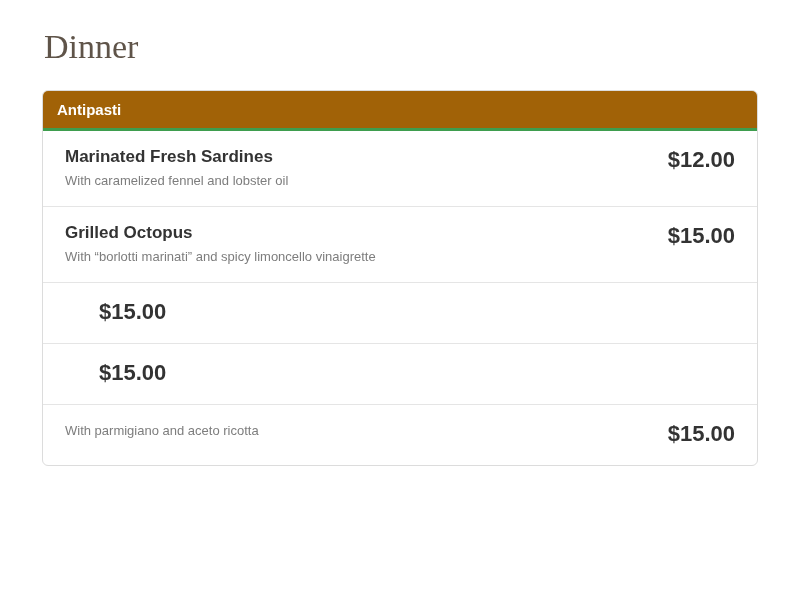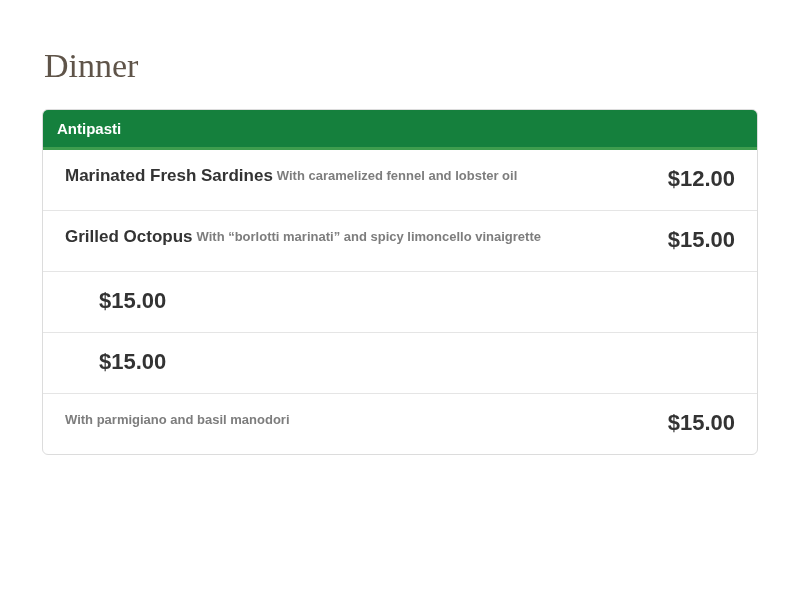--- a/index.html
+++ b/index.html
@@ -14,66 +14,65 @@
       height: 600px;
       padding: 28px 42px;
     }
     .page-title {
       font-family: Georgia, "Times New Roman", serif;
       font-size: 34px;
       font-weight: 400;
       color: #5f5449;
       margin-bottom: 24px;
       margin-left: 2px;
-      margin-top: 19px;
     }
     .menu-panel {
       border: 1px solid #dcdcdc;
       border-radius: 6px;
       overflow: hidden;
       background: #ffffff;
     }
     .section-header {
-      background: #15803d;
+      background: #a16207;
       border-bottom: 3px solid #3e9d4e;
       color: #ffffff;
       font-weight: 700;
       font-size: 15px;
       padding: 10px 14px;
     }
     .menu-item {
       display: flex;
       justify-content: space-between;
       align-items: flex-start;
       padding: 16px 22px 18px 22px;
       border-top: 1px solid #e5e5e5;
     }
     .menu-item:first-of-type {
       border-top: none;
     }
     .item-left {
       display: flex;
-      flex-direction: row;
+      flex-direction: column;
       gap: 4px;
       flex: 1;
     }
     .item-title-row {
       display: flex;
       align-items: center;
       gap: 8px;
     }
     .item-name {
       font-size: 17px;
       font-weight: 700;
       color: #333333;
     }
     .item-desc {
       font-size: 13px;
       color: #7d7d7d;
-      font-weight: 700;
+      font-weight: 400;
       margin-top: 2px;
     }
     .item-price {
       font-size: 22px;
       font-weight: 700;
       color: #333333;
       white-space: nowrap;
       margin-left: 34px;
     }
     .photo-icon {
@@ -120,18 +119,18 @@
         <div class="item-price">$15.00</div>
       </div>
       <div class="menu-item">
         <div class="item-price">$15.00</div>
       </div>
       <div class="menu-item">
         <div class="item-price">$15.00</div>
       </div>
       <div class="menu-item">
         <div class="item-left">
-          <div class="item-desc">With parmigiano and basil manodori</div>
+          <div class="item-desc">With parmigiano and aceto ricotta</div>
         </div>
         <div class="item-price">$15.00</div>
       </div>
     </div>
 </div>
 
 </body></html>

